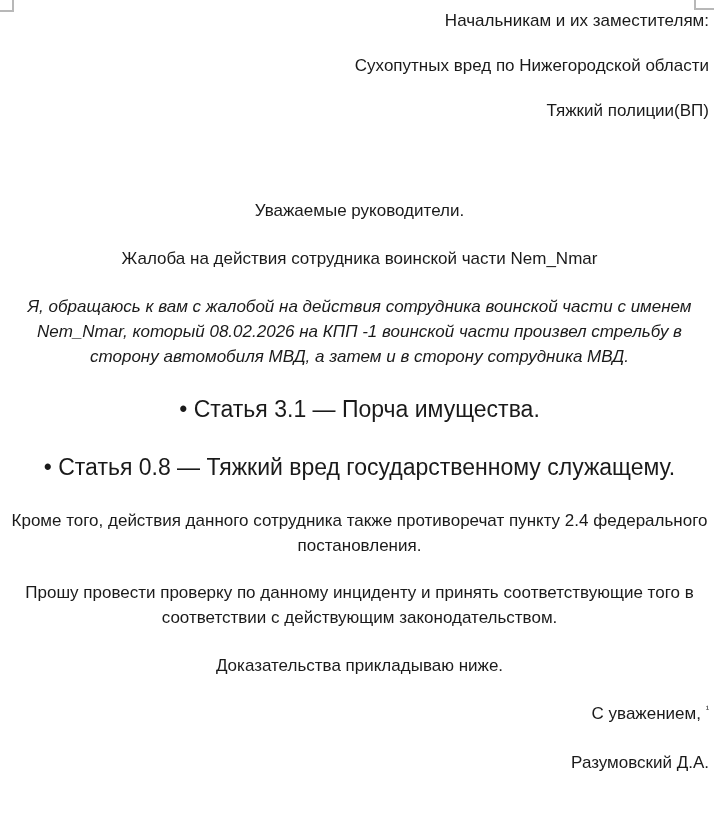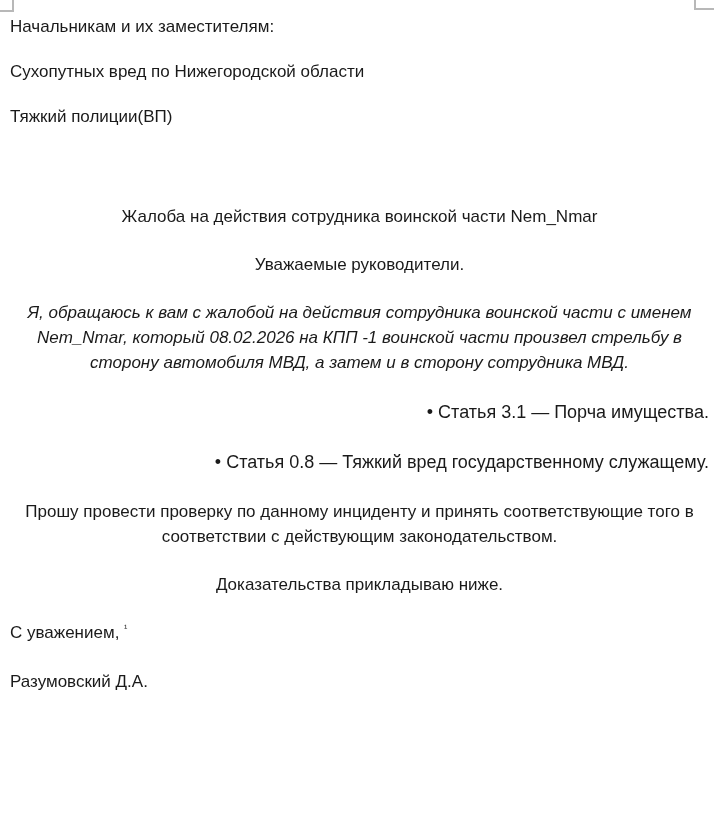--- a/index.html
+++ b/index.html
@@ -42,22 +42,22 @@
 
   .doc-body {
     position: absolute;
     left: 10px;
     top: 0px;
     width: 699px;
   }
 
   
   .addressee {
-    text-align: left;
-    padding-top: 14px;
+    text-align: right;
+    padding-top: 8px;
   }
   .addressee .line {
     font-size: 17px;
     line-height: 1.0;
     padding-bottom: 28px;
     white-space: nowrap;
   }
   .addressee .line:first-child { padding-top: 4px; }
 
   
@@ -69,29 +69,29 @@
     font-size: 17px;
     line-height: 1.47;
     text-align: center;
     margin: 0 0 23px 0;
   }
   .para.block {
     text-align: center;
     font-style: italic;
   }
   .bullet {
-    font-size: 18px;
+    font-size: 23px;
     line-height: 1.47;
-    text-align: right;
+    text-align: center;
     margin: 0 0 24px 0;
   }
   .sign {
     font-size: 17px;
     line-height: 1.47;
-    text-align: left;
+    text-align: right;
     margin: 0 0 24px 0;
   }
   sup.fn {
     font-size: 10px;
     vertical-align: super;
     line-height: 0;
   }
 </style>
 </head>
 <body>
@@ -110,31 +110,32 @@
   <div class="doc-body">
 
     <div class="addressee">
       <div class="line">Начальникам и их заместителям:</div>
       <div class="line">Сухопутных вред по Нижегородской области</div>
       <div class="line">Тяжкий полиции(ВП)</div>
     </div>
 
     <div class="content">
 
+      <p class="para">Уважаемые руководители.</p>
+
       <p class="para">Жалоба на действия сотрудника воинской части Nem_Nmar</p>
-
-      <p class="para">Уважаемые руководители.</p>
 
       <p class="para block">Я, обращаюсь к вам с жалобой на действия сотрудника воинской части с именем Nem_Nmar, который  08.02.2026 на КПП -1 воинской части произвел стрельбу в сторону автомобиля МВД, а затем и в сторону сотрудника МВД.</p>
 
 
       <p class="bullet">• Статья 3.1 — Порча имущества.</p>
 
       <p class="bullet">• Статья 0.8 — Тяжкий вред государственному служащему.</p>
 
+      <p class="para">Кроме того, действия данного сотрудника также противоречат пункту 2.4 федерального постановления.</p>
 
       <p class="para">Прошу провести проверку по данному инциденту и принять соответствующие того в соответствии с действующим законодательством.</p>
 
       <p class="para">Доказательства прикладываю ниже.</p>
 
       <p class="sign"><span>С уважением,</span> <sup class="fn">¹</sup></p>
 
       <p class="sign">Разумовский Д.А.</p>
 
     </div>

